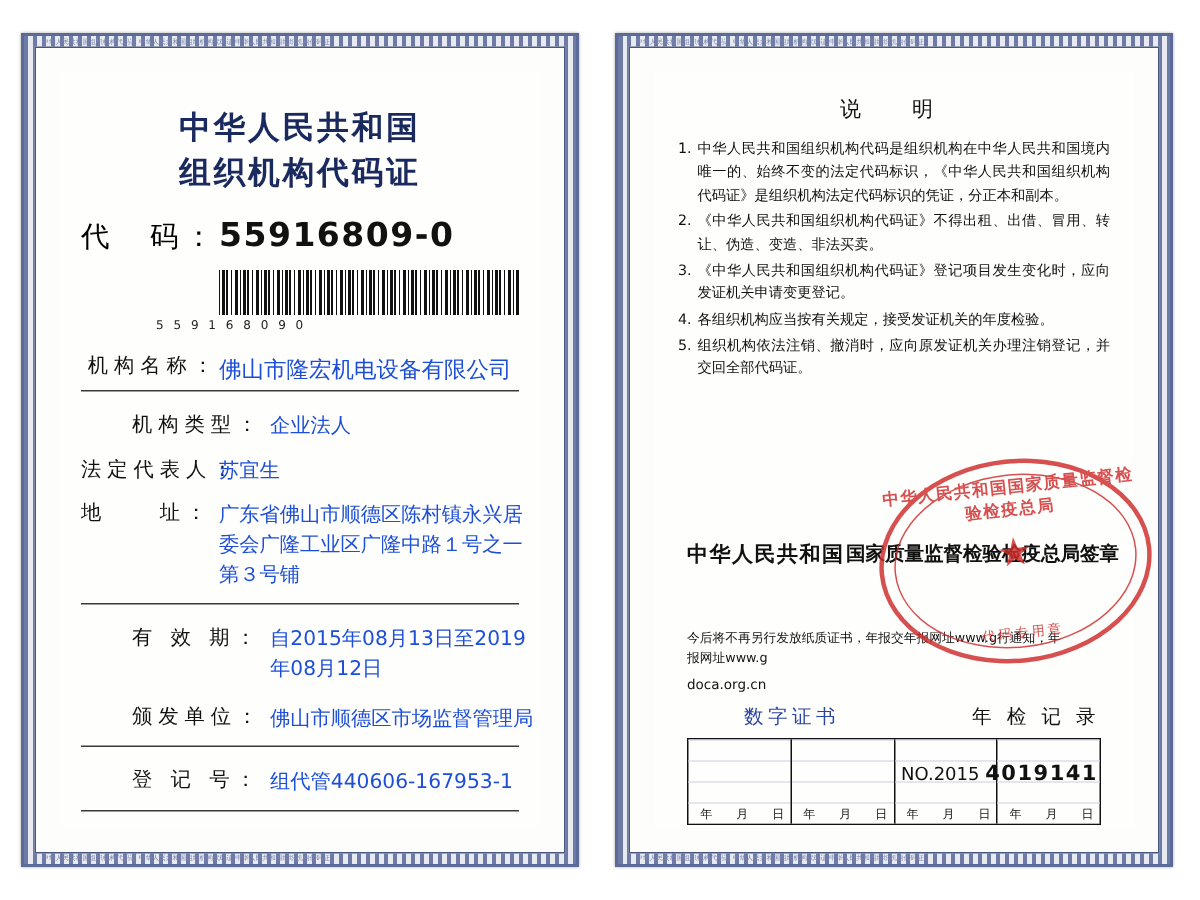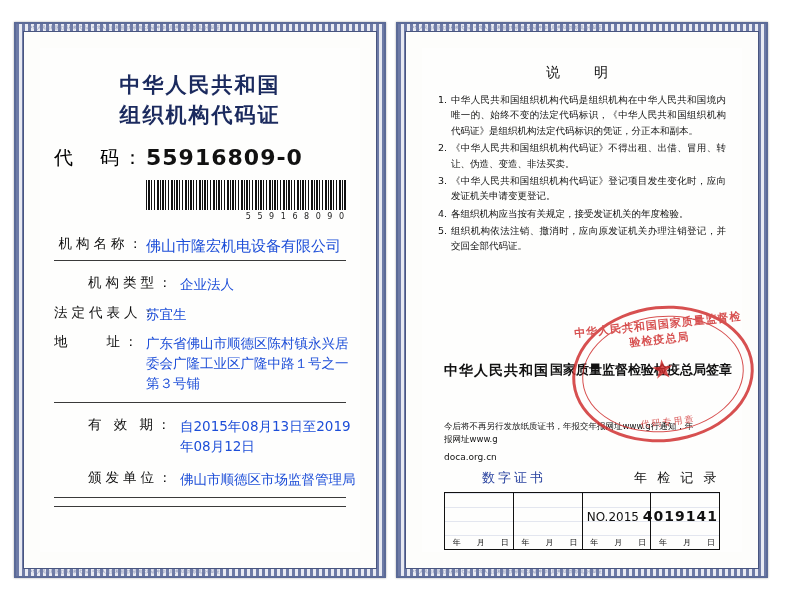--- a/index.html
+++ b/index.html
@@ -9,21 +9,21 @@
   }
   .page{position:relative;width:800px;height:600px;padding-left:32px;}
 
   
   .cert{
     position:absolute;top:22px;height:556px;
     background:#fdfdfb;
     box-shadow:0 0 2px rgba(0,0,0,.35);
   }
   #cert-left{left:14px;width:372px;}
-  #cert-right{left:396px;width:372px;}
+  #cert-right{left:410px;width:372px;}
 
   
   .border-outer{
     position:absolute;inset:0;
     border:2px solid #5b6a97;
     background:
       repeating-linear-gradient(90deg,#6d7aa6 0 3px,#e8eaf2 3px 6px);
     box-sizing:border-box;
   }
   .border-mid{
@@ -83,21 +83,21 @@
   .code-val{font-size:22px;font-weight:bold;letter-spacing:1px;color:#111;}
 
   .barcode{
     margin:9px 14px 0 106px;height:30px;
     background:repeating-linear-gradient(90deg,
       #111 0 1px,#fff 1px 2px,#111 2px 4px,#fff 4px 5px,
       #111 5px 6px,#fff 6px 8px,#111 8px 9px,#fff 9px 11px,
       #111 11px 13px,#fff 13px 14px);
   }
   .barnum{
-    margin:2px 14px 0 64px;font-size:8px;letter-spacing:2px;color:#222;text-align:right;
+    margin:2px 14px 0 64px;font-size:8px;letter-spacing:2px;color:#222;
   }
 
   .name-row{margin-top:14px;text-align:right;}
   .name-val{font-size:15px;}
   .underline{
     margin:3px 14px 0 14px;border-bottom:1px solid #3a3a3a;height:0;
   }
   .sec{margin-top:13px;margin-left:48px;}
   .sec2{margin-top:9px;}
 
@@ -280,20 +280,24 @@
         <div class="lbl">有 效 期：</div>
         <div class="val">自2015年08月13日至2019年08月12日</div>
       </div>
 
       <div class="row sec">
         <div class="lbl">颁发单位：</div>
         <div class="val">佛山市顺德区市场监督管理局</div>
       </div>
       <div class="underline" style="margin-top:8px"></div>
 
+      <div class="row sec">
+        <div class="lbl">登 记 号：</div>
+        <div class="val">组代管440606-167953-1</div>
+      </div>
       <div class="underline" style="margin-top:8px"></div>
 
     </div>
   </div>
 
   <div class="cert" id="cert-right">
     <div class="border-outer"></div>
     <div class="micro-top">
       <span>中华人民共和国组织机构代码证 中华人民共和国组织机构代码证 中华人民共和国组织机构代码证</span>
     </div>

